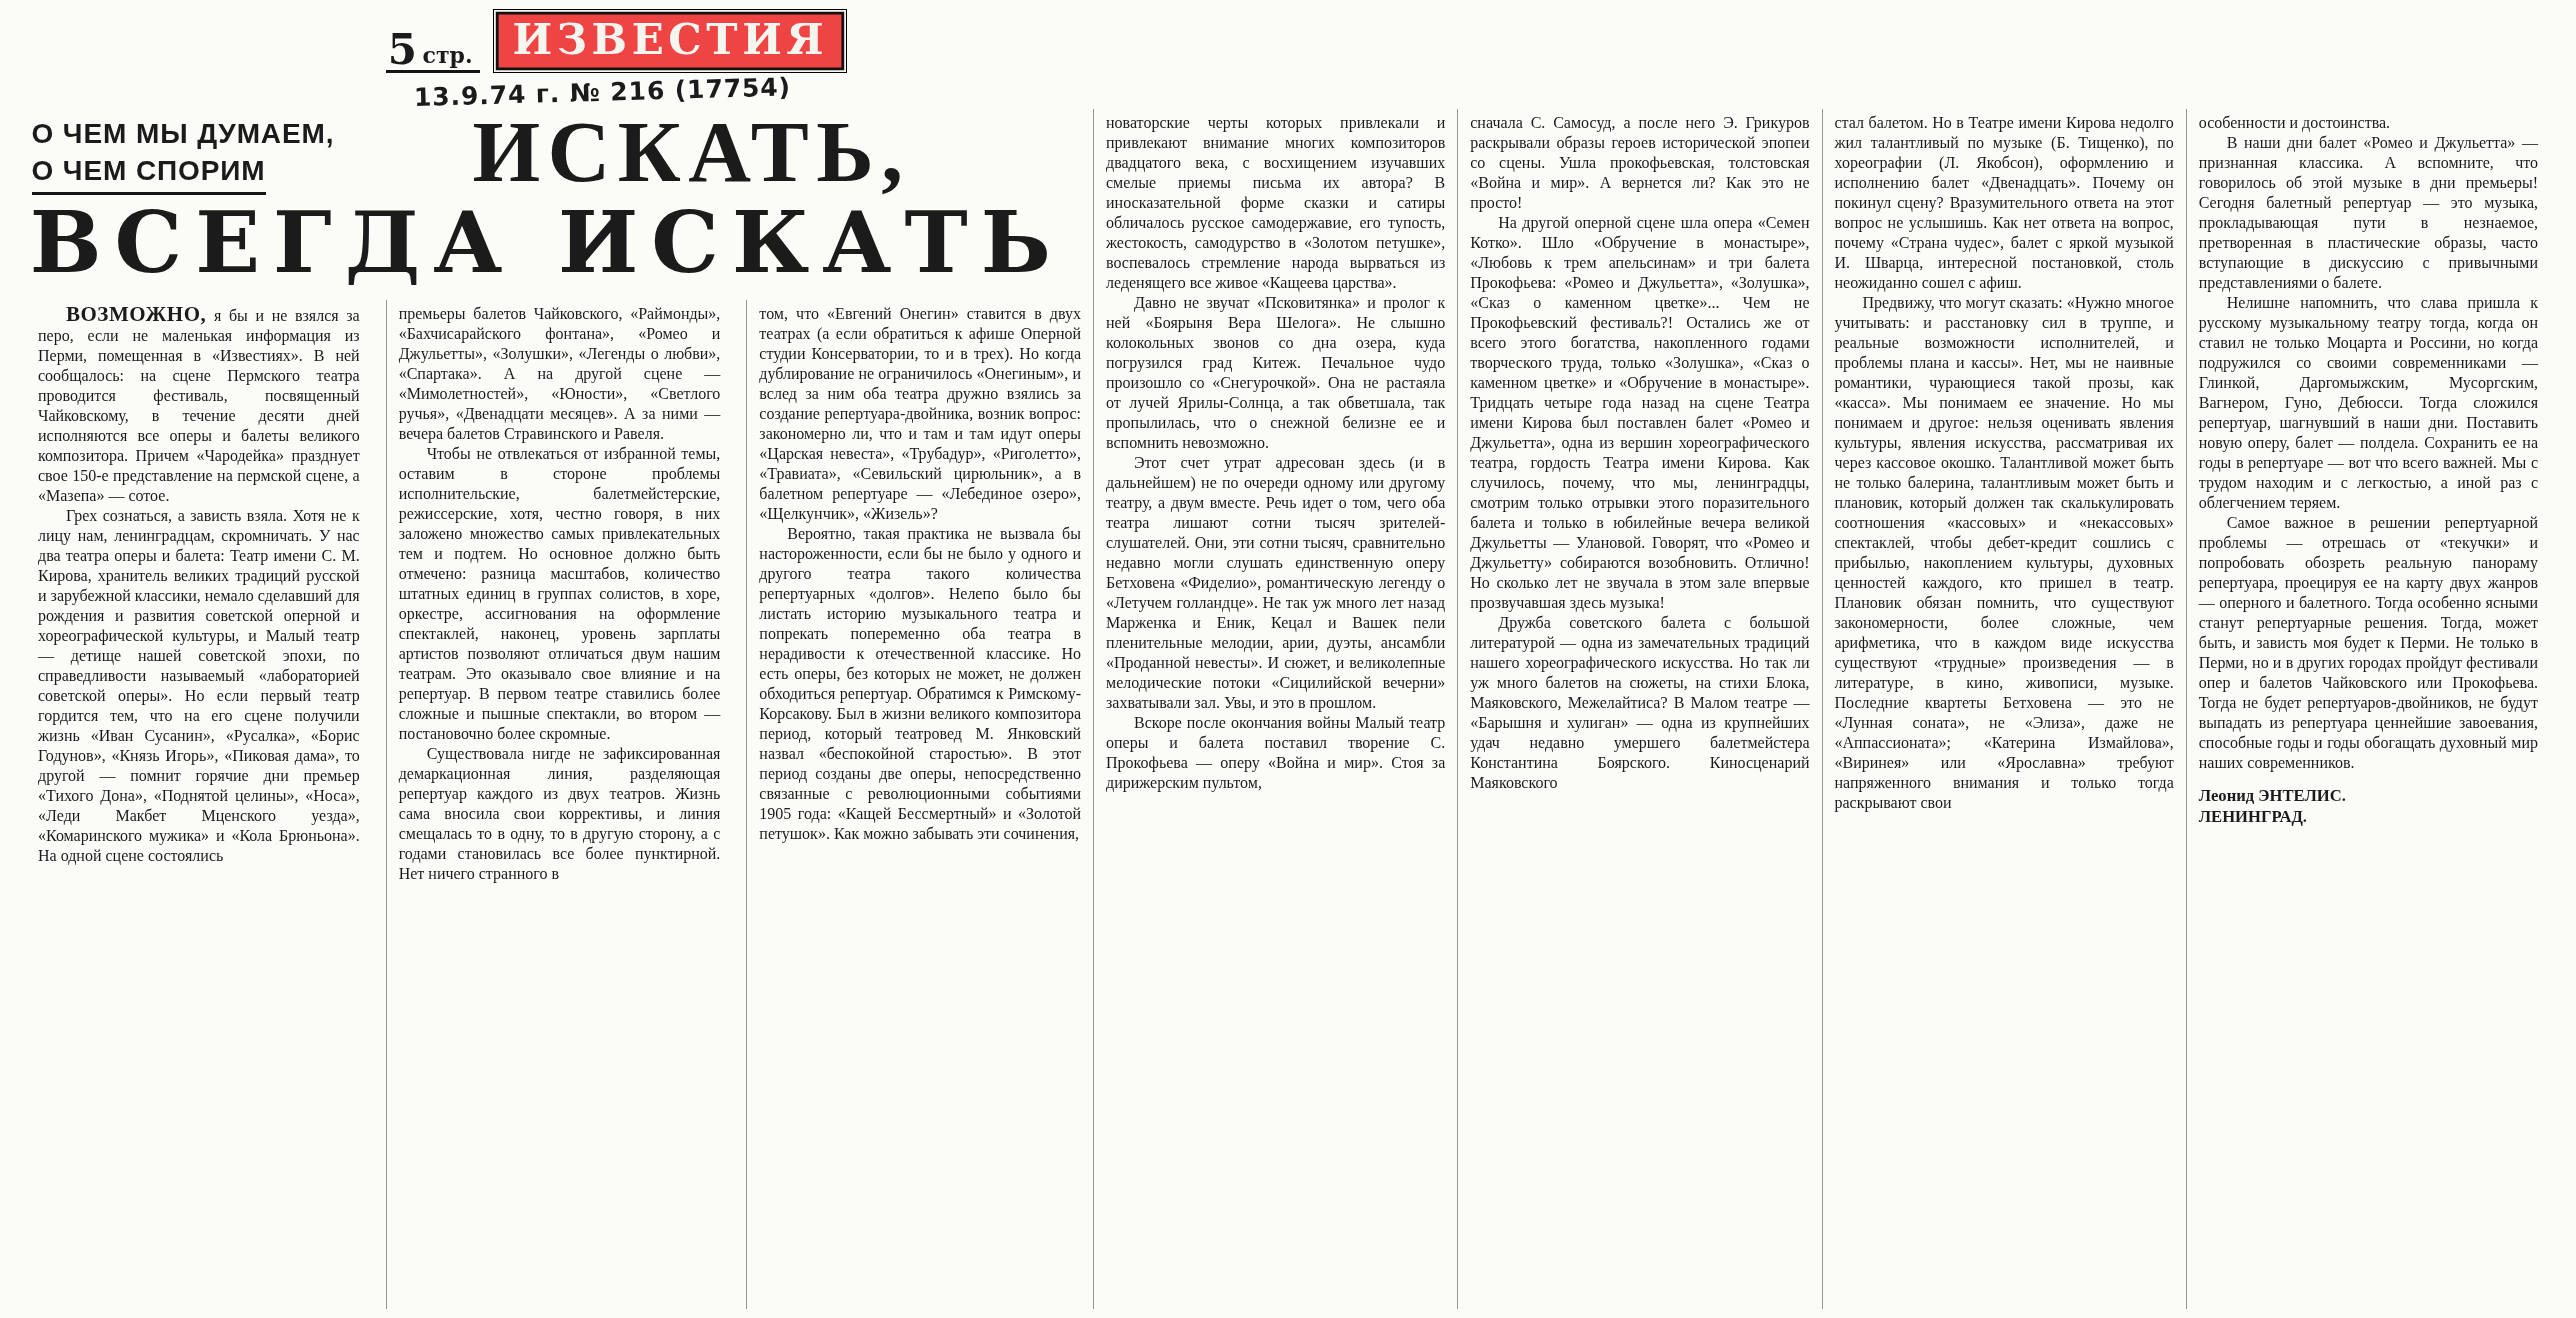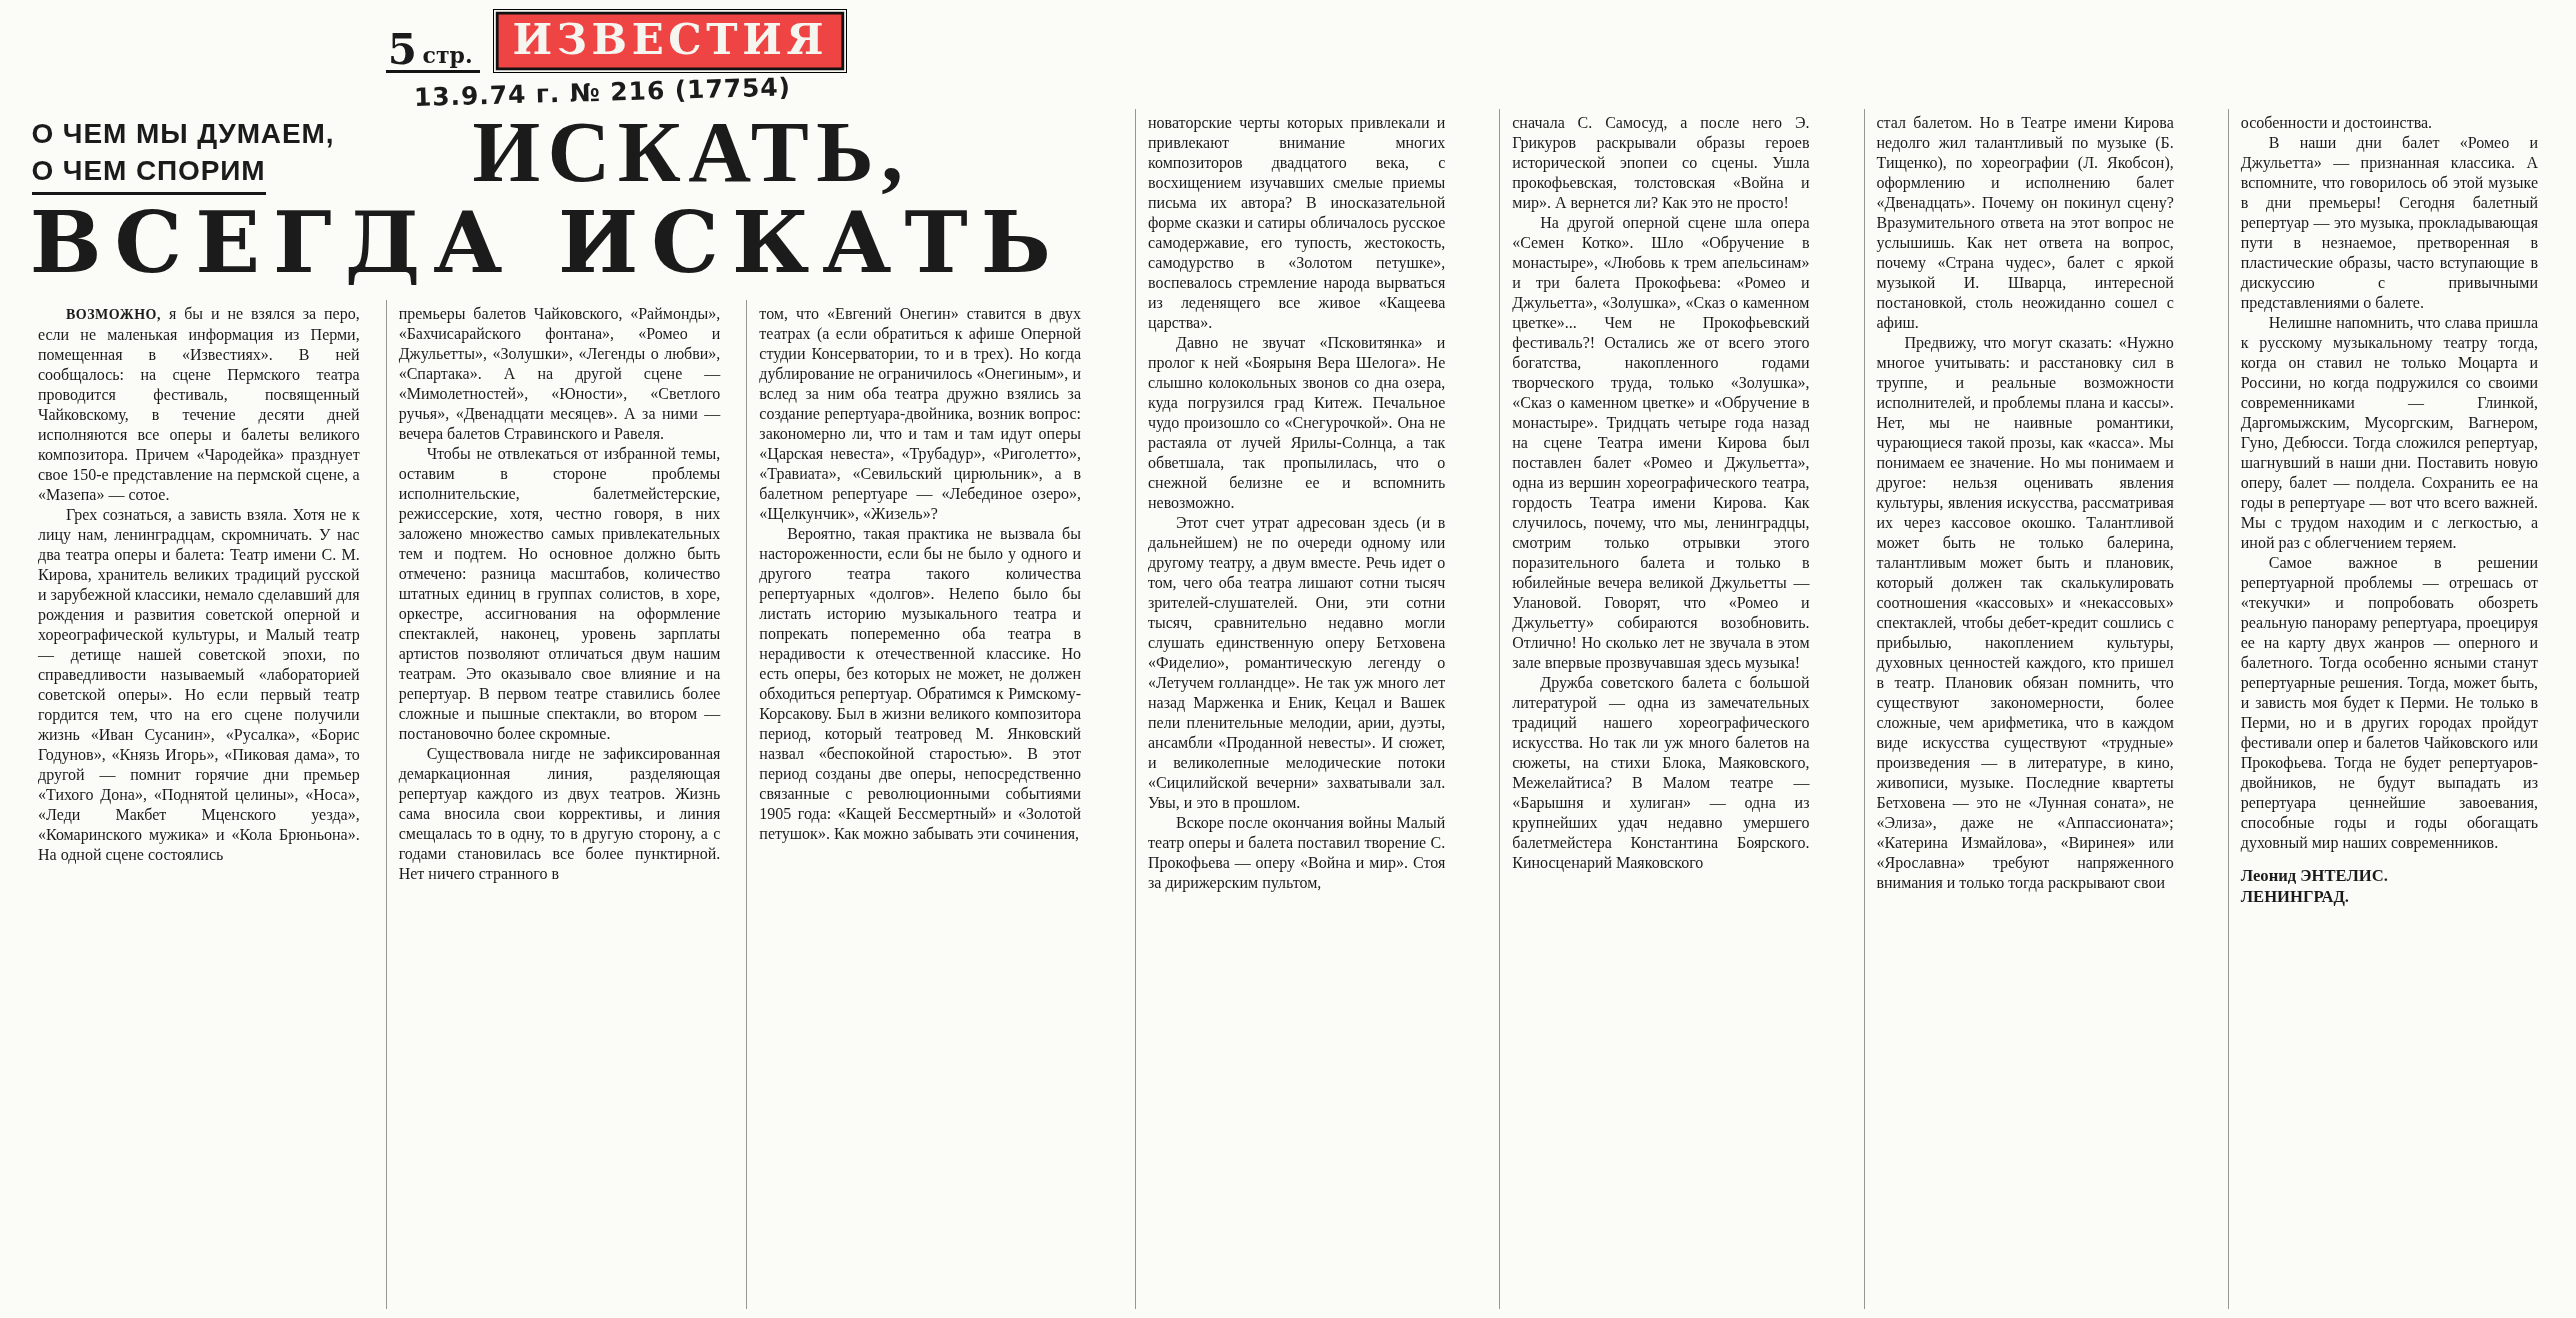--- a/index.html
+++ b/index.html
@@ -32,21 +32,20 @@
   .issue-line{
     margin:9.2px 0 0 28px;
     font-family:"DejaVu Sans", sans-serif;
     font-weight:bold;font-size:25px;letter-spacing:0.9px;
     transform:rotate(-1.6deg);transform-origin:left center;
   }
   
   .article{
     position:absolute;top:109px;left:26px;right:26px;bottom:9.2px;
     display:flex;
-    gap:42px;
   }
   .left-region{flex:0 0 1067px;display:flex;flex-direction:column;min-width:0;}
   .head-block{display:flex;align-items:flex-start;padding:1.8px 3.7px 0 5.5px;}
   .rubric{
     font-family:"Liberation Sans", sans-serif;
     font-weight:bold;font-size:28px;line-height:1.3;letter-spacing:0.9px;
     white-space:nowrap;padding-top:5.5px;
   }
   .rubric .u{border-bottom:3.7px solid #161616;padding-bottom:2.8px;display:inline-block;}
   .headline-1{
@@ -65,21 +64,21 @@
     flex:1 1 0;min-width:0;
     padding:3.7px 12px 0;
     font-size:16px;line-height:20px;
     text-align:justify;
     overflow:hidden;
   }
   .left-cols .col + .col{border-left:0.9px solid #97978f;margin-left:14px;}
   .article > .col{border-left:0.9px solid #97978f;}
   .col p{margin:0;text-indent:28px;}
   .col p.cont{text-indent:0;}
-  .lead{font-weight:bold;font-size:14px;letter-spacing:0.5px;margin-top:24px;}
+  .lead{font-weight:bold;font-size:21px;letter-spacing:0.5px;margin-top:24px;}
   
   .sig{margin-top:13px;font-weight:bold;font-size:16.6px;}
   .sig-author{text-align:left;text-indent:0;}
   .sig-city{text-align:left;text-indent:0;margin-top:1.8px;}
 </style>
 </head>
 <body>
 
 <div class="page">
 

